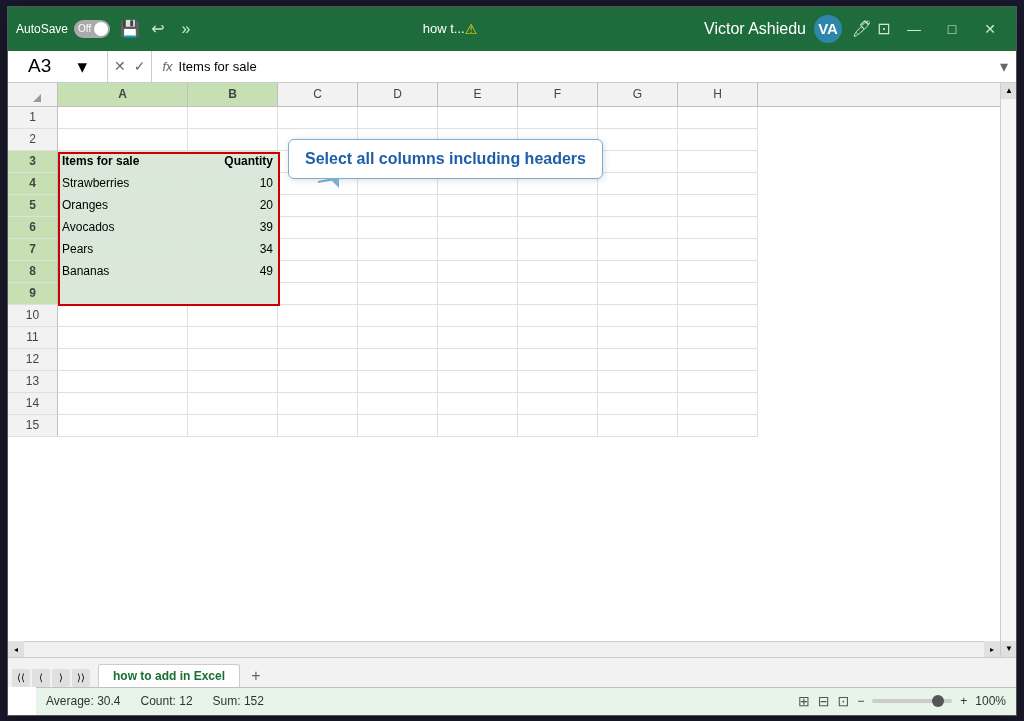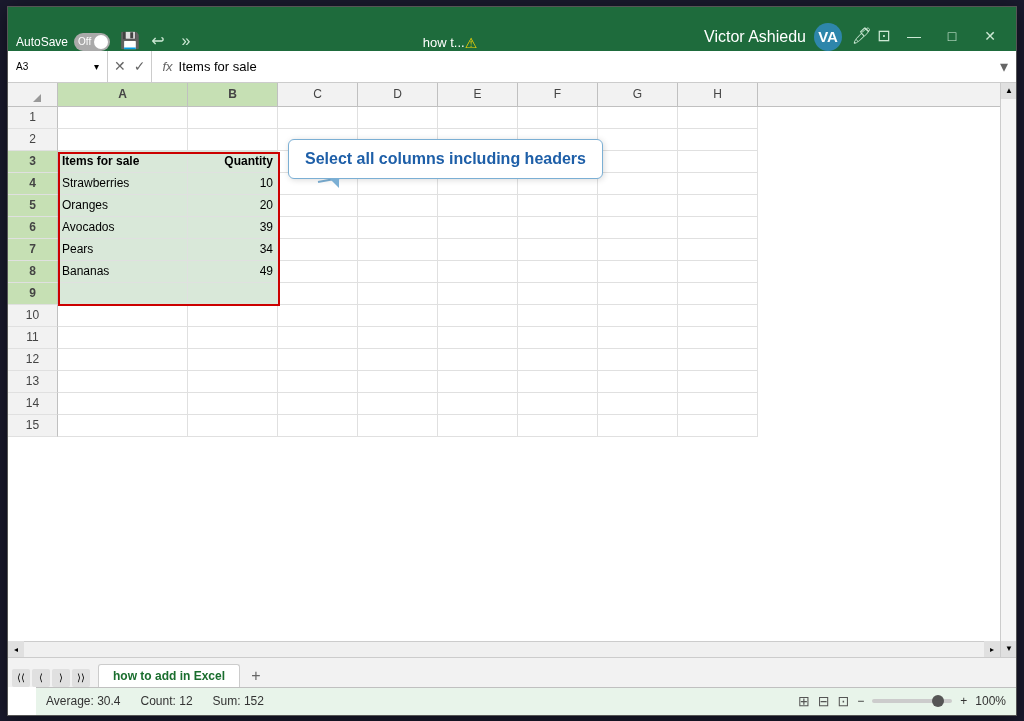--- a/index.html
+++ b/index.html
@@ -20,21 +20,21 @@
       border: 1px solid #555;
       display: flex;
       flex-direction: column;
       box-shadow: 0 4px 20px rgba(0,0,0,0.5);
     }
     
     .title-bar {
       background: #1e6b3c;
       height: 44px;
       display: flex;
-      align-items: flex-end;
+      align-items: center;
       padding: 0 8px;
       color: #fff;
       flex-shrink: 0;
     }
     .autosave-area {
       display: flex;
       align-items: center;
       gap: 6px;
       font-size: 12px;
     }
@@ -167,22 +167,22 @@
       display: flex;
       align-items: center;
       flex-shrink: 0;
     }
     .name-box {
       width: 100px;
       height: 100%;
       border-right: 1px solid #ccc;
       display: flex;
       align-items: center;
-      padding: 0 8px;
-      font-size: 10px;
+      padding: 0 20px;
+      font-size: 19px;
       justify-content: space-between;
     }
     .formula-bar-icons {
       display: flex;
       align-items: center;
       padding: 0 6px;
       gap: 8px;
       color: #666;
       font-size: 14px;
       border-right: 1px solid #ccc;

